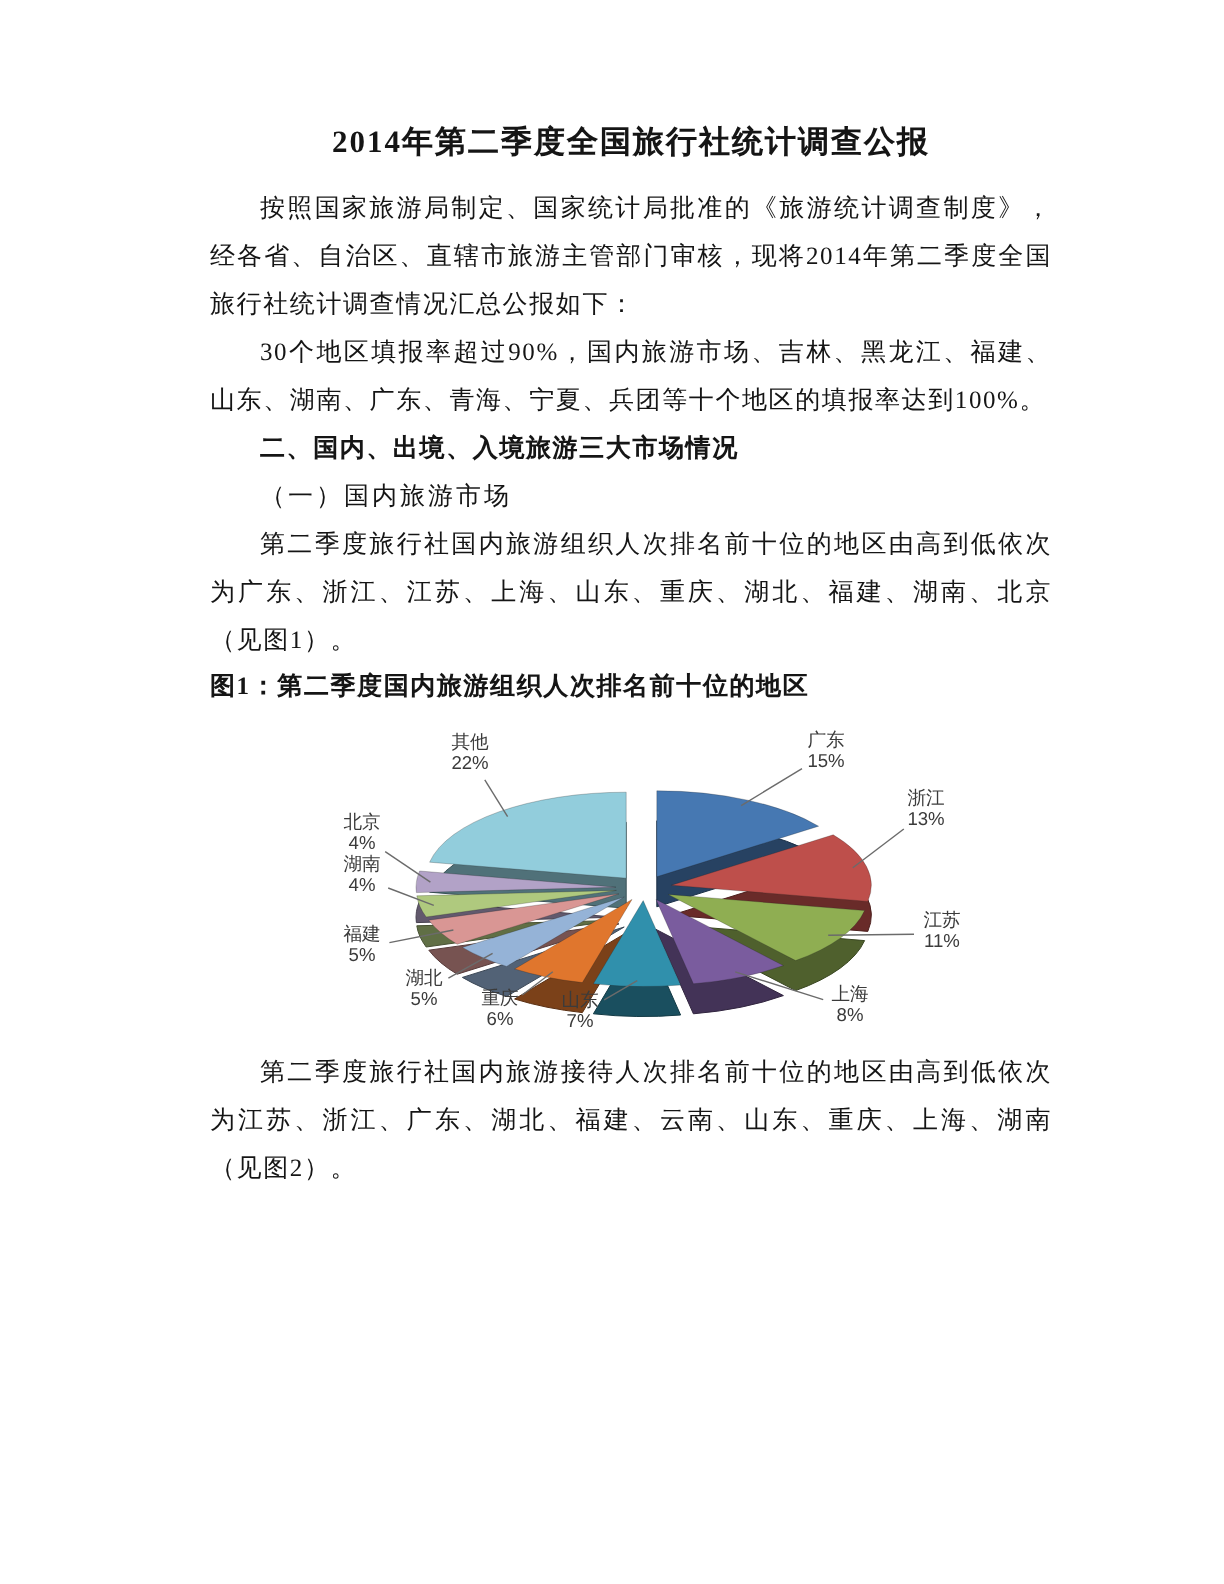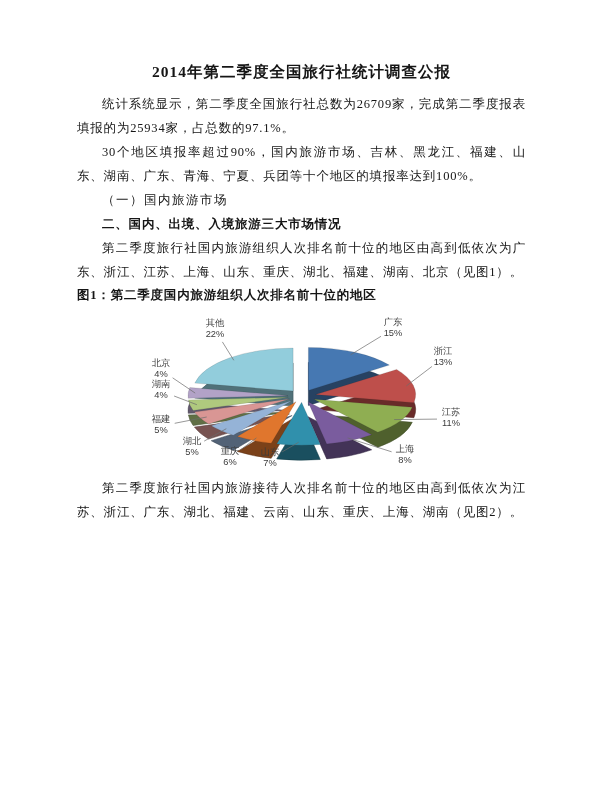--- a/index.html
+++ b/index.html
@@ -7,21 +7,21 @@
   .page {
     position:relative;
     width:612px; height:792px;
     background:#ffffff;
     overflow:hidden;
     font-family:"Liberation Serif","DejaVu Serif",serif;
     color:#151515;
   }
   .doc {
     position:absolute;
-    left:77px; right:86px; top:58px;
+    left:105px; right:86px; top:58px;
   }
   .doc-title {
     text-align:center;
     font-size:15.5px;
     font-weight:bold;
     line-height:28px;
     margin-bottom:6px;
     letter-spacing:1px;
   }
   p.body {
@@ -50,29 +50,29 @@
   p.after-chart { margin-top:-8px; }
 </style>
 </head>
 <body>
 
 <div class="page">
   <div class="doc">
 
     <div class="doc-title">2014年第二季度全国旅行社统计调查公报</div>
 
+    <p class="body">按照国家旅游局制定、国家统计局批准的《旅游统计调查制度》，经各省、自治区、直辖市旅游主管部门审核，现将2014年第二季度全国旅行社统计调查情况汇总公报如下：</p>
 
 
-    <p class="body">统计系统显示，第二季度全国旅行社总数为26709家，完成第二季度报表填报的为25934家，占总数的97.1%。</p>
 
     <p class="body">30个地区填报率超过90%，国内旅游市场、吉林、黑龙江、福建、山东、湖南、广东、青海、宁夏、兵团等十个地区的填报率达到100%。</p>
 
+    <p class="body heading">二、国内、出境、入境旅游三大市场情况</p>
+
     <p class="body sub-heading">（一）国内旅游市场</p>
-
-    <p class="body heading">二、国内、出境、入境旅游三大市场情况</p>
 
 
     <p class="body">第二季度旅行社国内旅游组织人次排名前十位的地区由高到低依次为广东、浙江、江苏、上海、山东、重庆、湖北、福建、湖南、北京（见图1）。</p>
 
     <p class="body figure-caption">图1：第二季度国内旅游组织人次排名前十位的地区</p>
 
     <div class="chart-wrap">
       <svg id="pie-svg" viewBox="0 0 434 176" width="434" height="176">
           <path d="M 223.4 97.4 L 223.4 54.4 A 100 43 0 0 1 304.3 72.1 Z" fill="rgb(39,66,98)" stroke="rgb(28,48,71)" stroke-width="0.5"></path>
           <path d="M 223.4 82.4 L 223.4 39.4 A 100 43 0 0 1 304.3 57.1 Z" fill="#4678B2" stroke="rgba(30,30,30,0.25)" stroke-width="0.5"></path>

